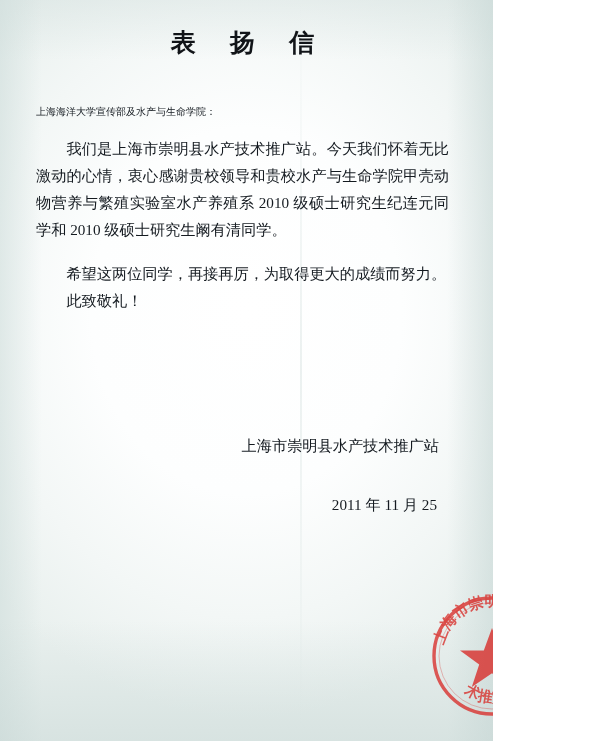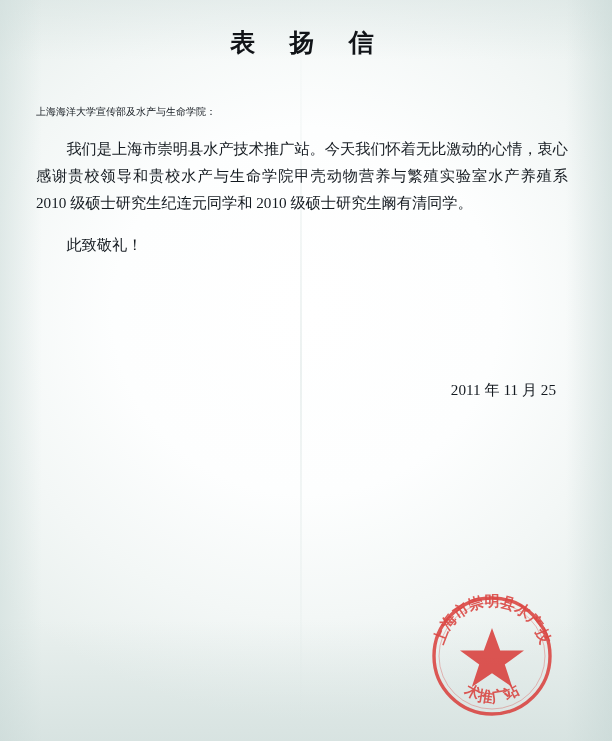--- a/index.html
+++ b/index.html
@@ -9,21 +9,21 @@
   body {
     width: 612px;
     height: 741px;
     overflow: hidden;
     font-family: "Liberation Serif", "DejaVu Serif", serif;
     background: #ffffff;
   }
 
   #page {
     position: relative;
-    width: 612px;
+    width: 493px;
     height: 741px;
     background:
       radial-gradient(ellipse 70% 55% at 50% 42%, #ffffff 0%, #fdfefe 45%, #f3f7f6 75%, #e9f0ee 100%),
       linear-gradient(115deg, #f4f8f7 0%, #ffffff 28%, #ffffff 62%, #eef4f3 100%);
     overflow: hidden;
   }
 
   
   #paper-shade-left {
     position: absolute;
@@ -161,23 +161,25 @@
 
   <div id="content">
 
     <h1 id="doc-title">表 扬 信</h1>
 
     <div id="salutation">上海海洋大学宣传部及水产与生命学院：</div>
 
     <p class="para">我们是上海市崇明县水产技术推广站。今天我们怀着无比激动的心情，衷心感谢贵校领导和贵校水产与生命学院甲壳动物营养与繁殖实验室水产养殖系 2010 级硕士研究生纪连元同学和 2010 级硕士研究生阚有清同学。</p>
 
 
+    <div id="closing-1">希望这两位同学，再接再厉，为取得更大的成绩而努力。</div>
     <div id="closing-2">此致敬礼！</div>
 
     <div id="signature-block">
+      <div id="signer">上海市崇明县水产技术推广站</div>
       <div id="sign-date">2011 年 11 月 25</div>
     </div>
 
   </div>
 
   <div id="seal">
     <svg width="136" height="136" viewBox="0 0 136 136" xmlns="http://www.w3.org/2000/svg">
       <defs>
         <path id="sealArc" d="M 18,68 A 50,50 0 1 1 118,68" fill="none"></path>
         <path id="sealArcLower" d="M 22,68 A 46,46 0 1 0 114,68" fill="none"></path>

